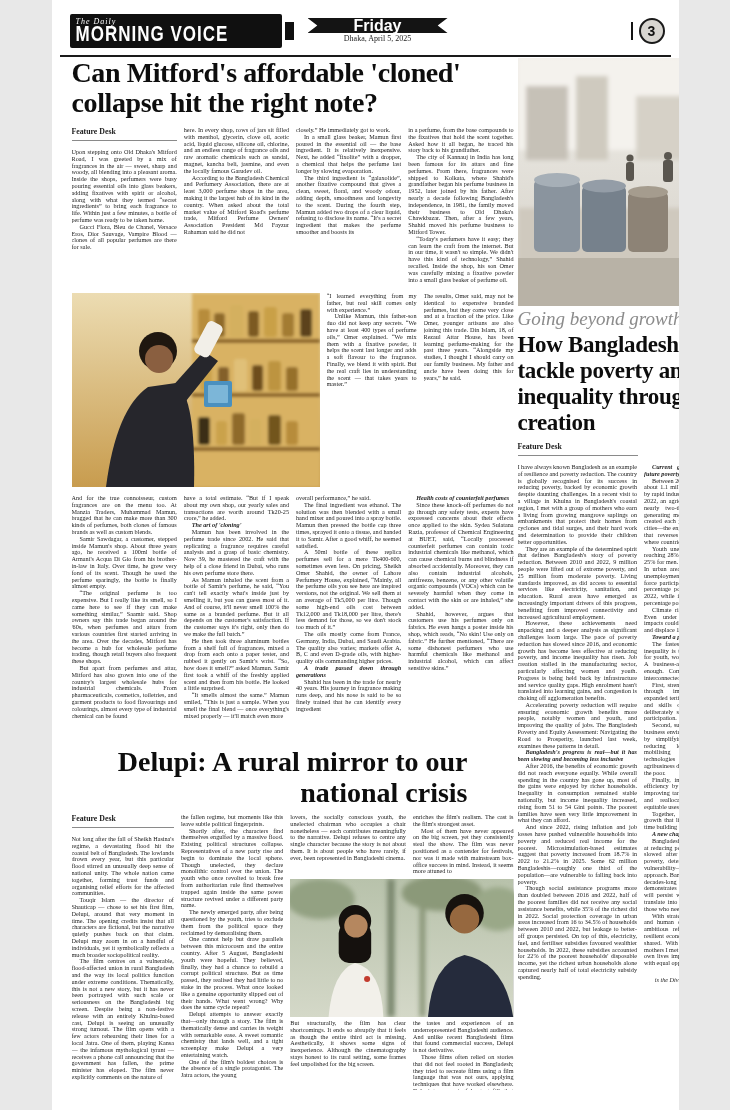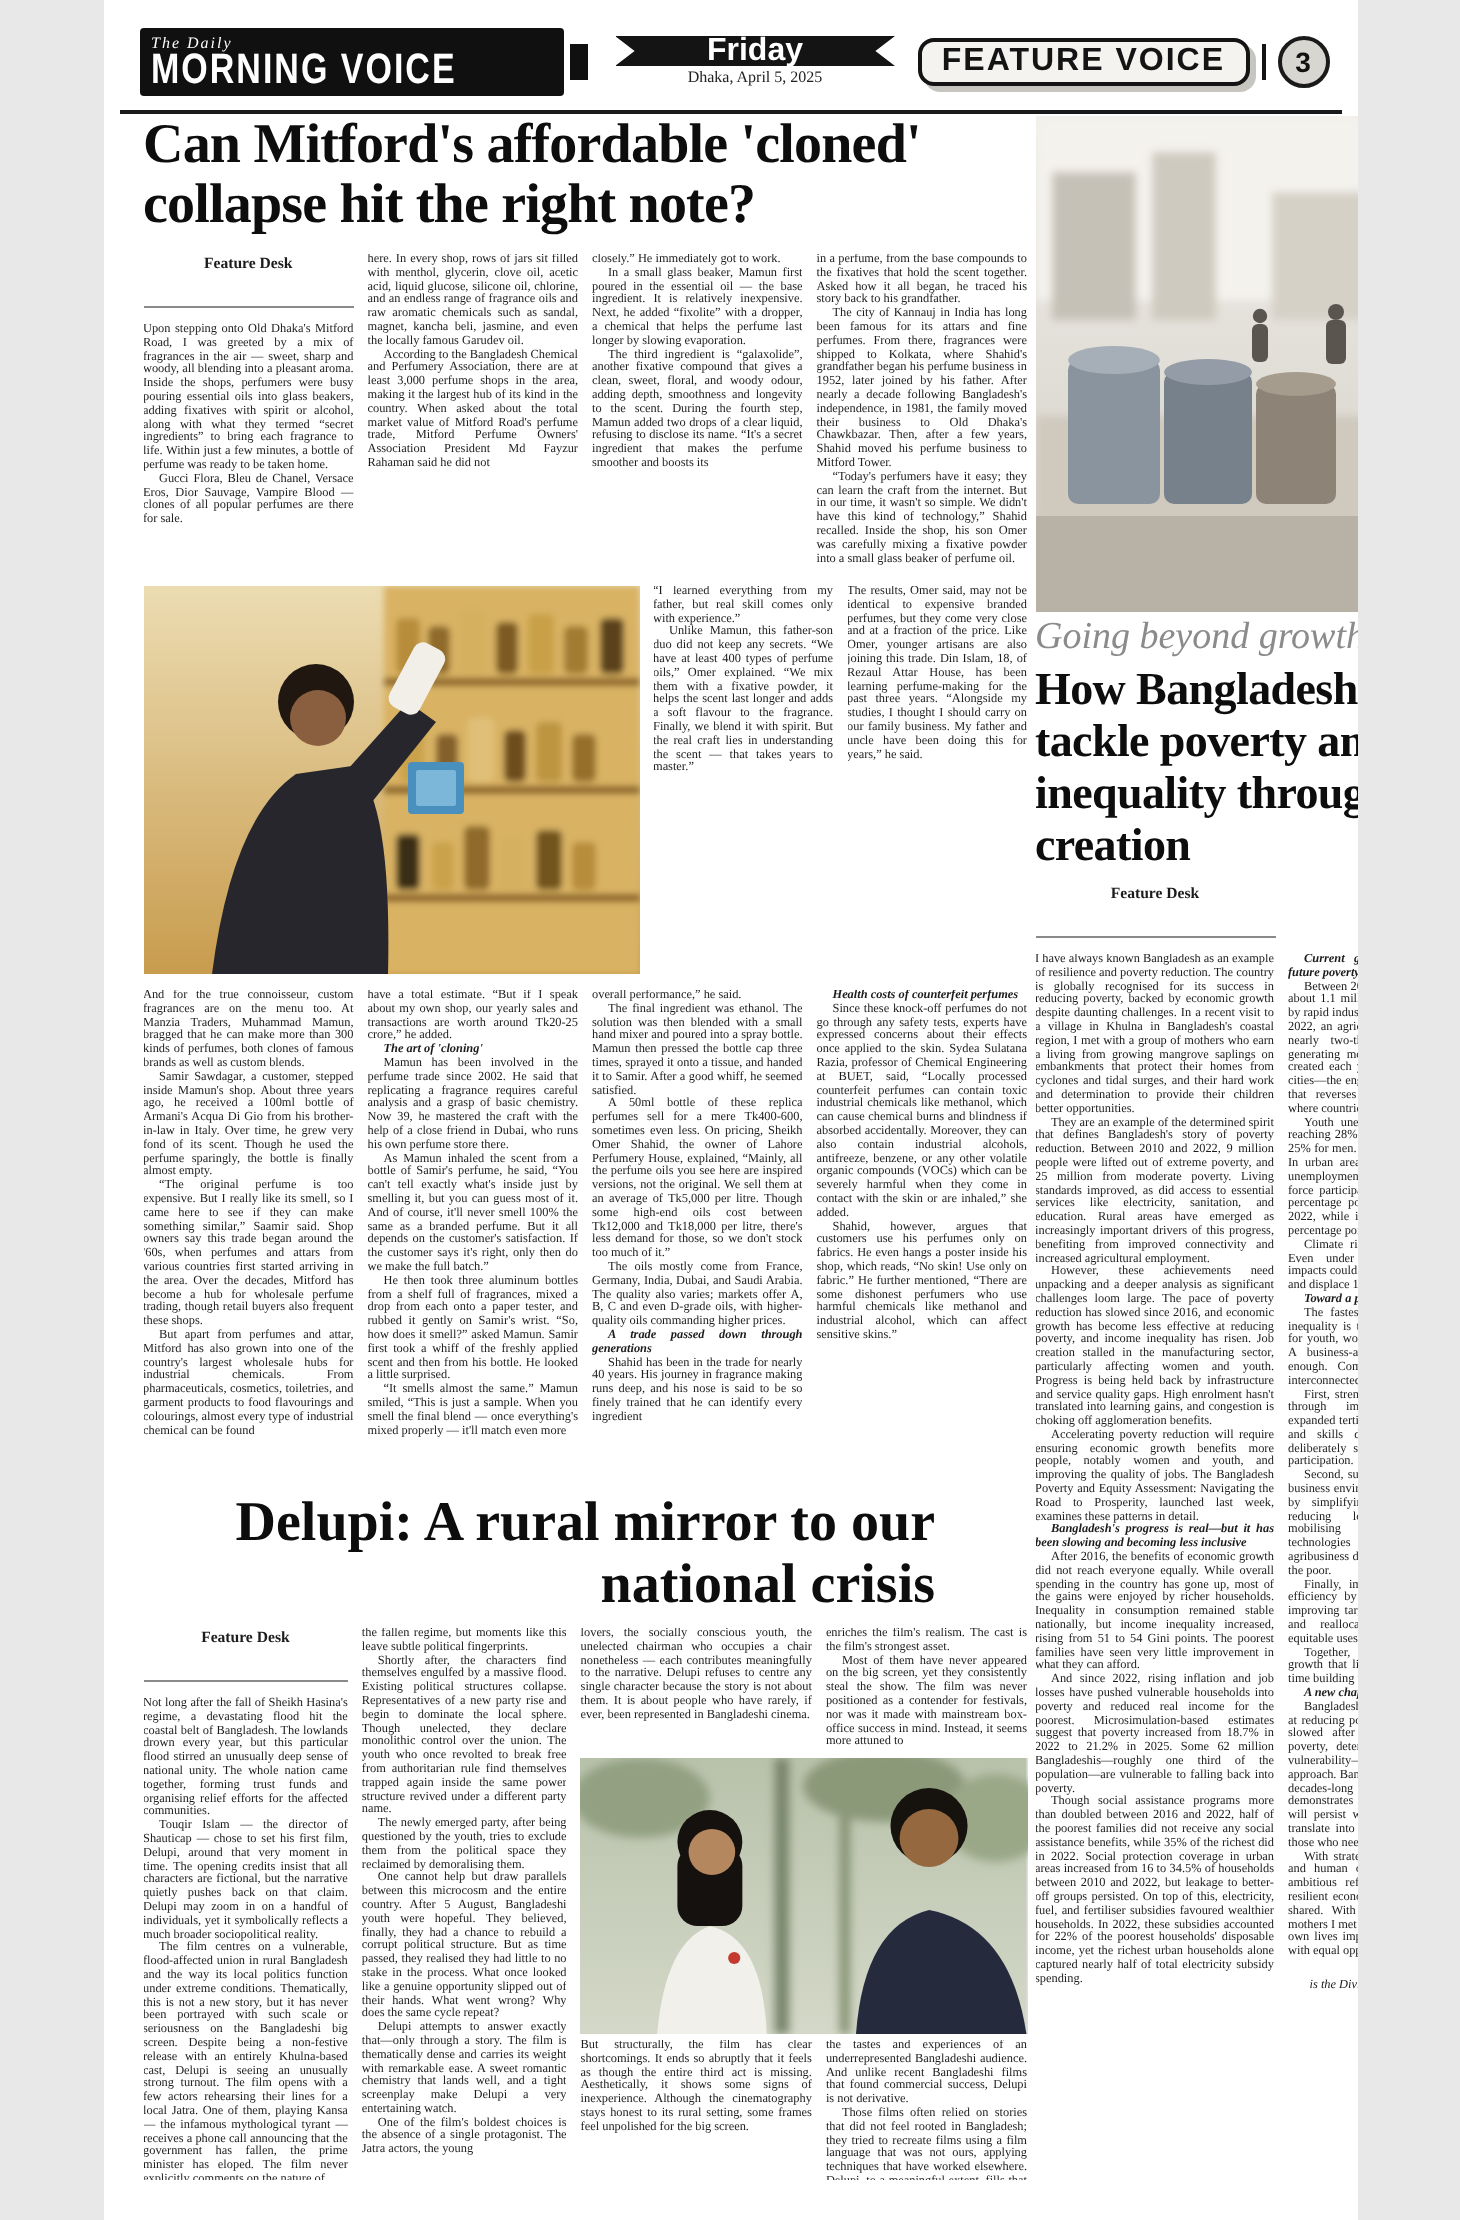--- a/index.html
+++ b/index.html
@@ -29,22 +29,22 @@
   .head-rule{position:absolute;left:8px;right:8px;top:55px;border-top:2px solid #1a1a1a;}
   
   article{position:absolute;}
   h1,h2{font-weight:bold;color:#0d0d0d;margin:0;}
   .row{display:flex;gap:7px;}
   .col{flex:1;overflow:hidden;text-align:justify;font-size:6.2px;line-height:6.8px;}
   .col p{margin:0;}
   .para{margin:0;}
   .para + .para, .subhead + .para{text-indent:8px;}
   .subhead{font-weight:bold;font-style:italic;text-indent:8px;}
-  .byline{font-weight:bold;font-size:7.8px;line-height:10px;padding-bottom:16px;
-          border-bottom:1px solid #8a8a8a;margin-bottom:8px;text-align:center;}
+  .byline{font-weight:bold;font-size:7.8px;line-height:10px;padding-bottom:3px;
+          border-bottom:1px solid #8a8a8a;margin-bottom:8px;text-align:left;}
   .photo{display:block;background:#ddd;}
   
   .perfume{left:20px;top:58px;width:442px;}
   .perfume h1{font-size:28px;line-height:30px;letter-spacing:-0.4px;margin-bottom:9px;}
   .perfume .top-row{height:162px;}
   .perfume .mid-row{margin-top:4px;height:196px;}
   .perfume .mid-row .photo{width:248px;height:194px;flex:none;}
   .perfume .bottom-row{margin-top:6px;height:252px;}
   
   .street-photo{position:absolute;left:466px;top:58px;}
@@ -75,21 +75,20 @@
     <div class="logo-block">
       <div class="logo-top">The Daily</div>
       <div class="logo-main">MORNING VOICE</div>
     </div>
     <div class="logo-chip"></div>
     <div class="date-block">
       <div class="day-ribbon">Friday</div>
       <div class="date-line">Dhaka, April 5, 2025</div>
     </div>
     <div class="section-block">
-      <div class="section-box">FEATURE VOICE</div>
       <div class="section-divider"></div>
       <div class="page-circle">3</div>
     </div>
   </div>
   <div class="head-rule"></div>
 
   <svg class="street-photo photo" width="246" height="248" viewBox="0 0 246 248">
     <defs>
       <linearGradient id="g1" x1="0" y1="0" x2="0" y2="1">
         <stop offset="0" stop-color="#f0eee9"></stop>

